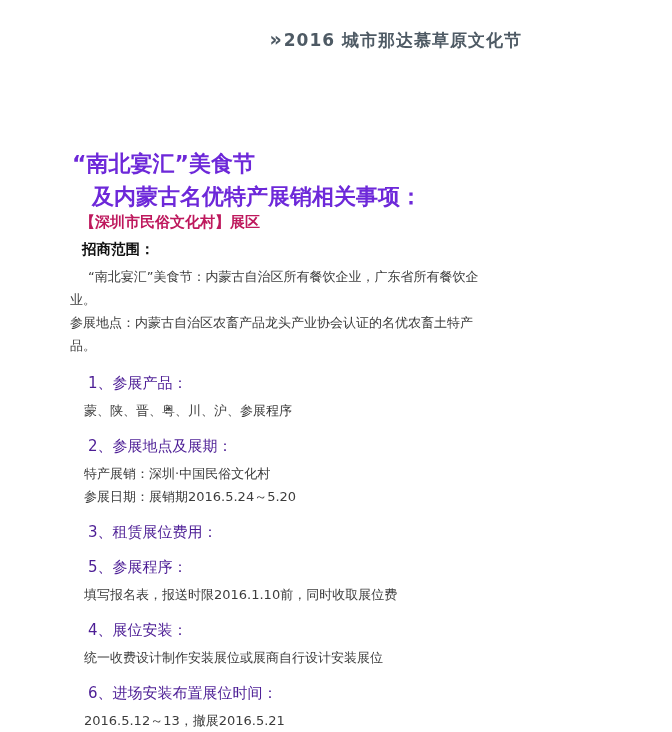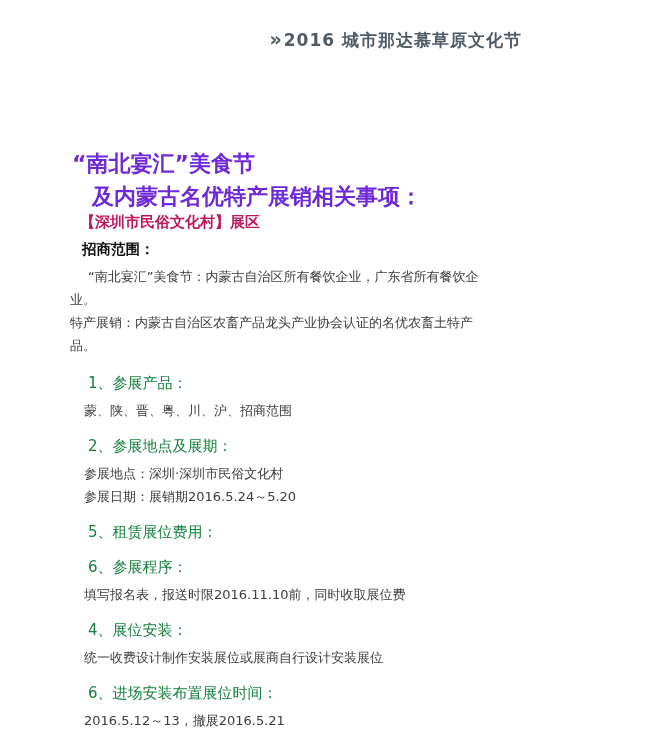--- a/index.html
+++ b/index.html
@@ -58,21 +58,21 @@
     font-size: 13px;
     color: #3c3c3c;
     line-height: 23px;
   }
   .scope-lines .body-line { padding-left: 0; }
   .scope-lines .body-line.first { text-indent: 18px; }
 
   .items { margin-top: 16px; }
   .item-heading {
     font-size: 15px;
-    color: #15803d;
+    color: #4c1d95;
     line-height: 21px;
     margin: 14px 0 5px 0;
     padding-left: 18px;
   }
   .item-line { padding-left: 14px; }
   .item.last .item-line { margin-top: 4px; }
 </style>
 </head>
 <body>
 
@@ -88,43 +88,43 @@
       <div class="t1">“南北宴汇”美食节</div>
       <div class="t2">及内蒙古名优特产展销相关事项：</div>
     </div>
 
     <div class="venue">【深圳市民俗文化村】展区</div>
 
     <div class="scope-label">招商范围：</div>
 
     <div class="scope-lines">
       <div class="body-line first">“南北宴汇”美食节：内蒙古自治区所有餐饮企业，广东省所有餐饮企业。</div>
-      <div class="body-line">特产展销：内蒙古自治区农畜产品龙头产业协会认证的名优农畜土特产品。</div>
+      <div class="body-line">参展地点：内蒙古自治区农畜产品龙头产业协会认证的名优农畜土特产品。</div>
     </div>
 
     <div class="items">
 
       <div class="item">
         <div class="item-heading">1、参展产品：</div>
-        <div class="body-line item-line">蒙、陕、晋、粤、川、沪、招商范围</div>
+        <div class="body-line item-line">蒙、陕、晋、粤、川、沪、参展程序</div>
       </div>
 
       <div class="item">
         <div class="item-heading">2、参展地点及展期：</div>
-        <div class="body-line item-line">参展地点：深圳·深圳市民俗文化村</div>
+        <div class="body-line item-line">特产展销：深圳·中国民俗文化村</div>
         <div class="body-line item-line">参展日期：展销期2016.5.24～5.20</div>
       </div>
 
       <div class="item">
-        <div class="item-heading">5、租赁展位费用：</div>
+        <div class="item-heading">3、租赁展位费用：</div>
       </div>
 
       <div class="item">
-        <div class="item-heading">6、参展程序：</div>
-        <div class="body-line item-line">填写报名表，报送时限2016.11.10前，同时收取展位费</div>
+        <div class="item-heading">5、参展程序：</div>
+        <div class="body-line item-line">填写报名表，报送时限2016.1.10前，同时收取展位费</div>
       </div>
 
       <div class="item">
         <div class="item-heading">4、展位安装：</div>
         <div class="body-line item-line">统一收费设计制作安装展位或展商自行设计安装展位</div>
       </div>
 
       <div class="item last">
         <div class="item-heading">6、进场安装布置展位时间：</div>
         <div class="body-line item-line">2016.5.12～13，撤展2016.5.21</div>

